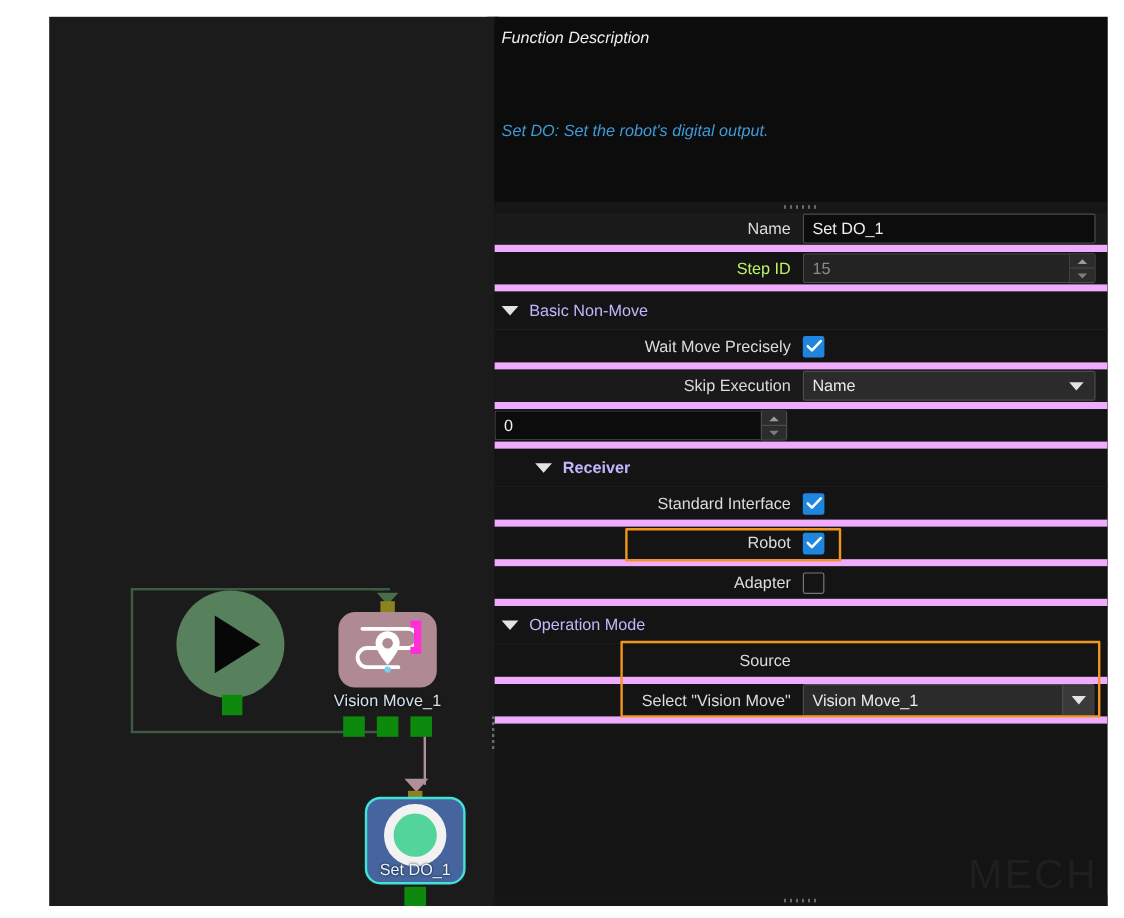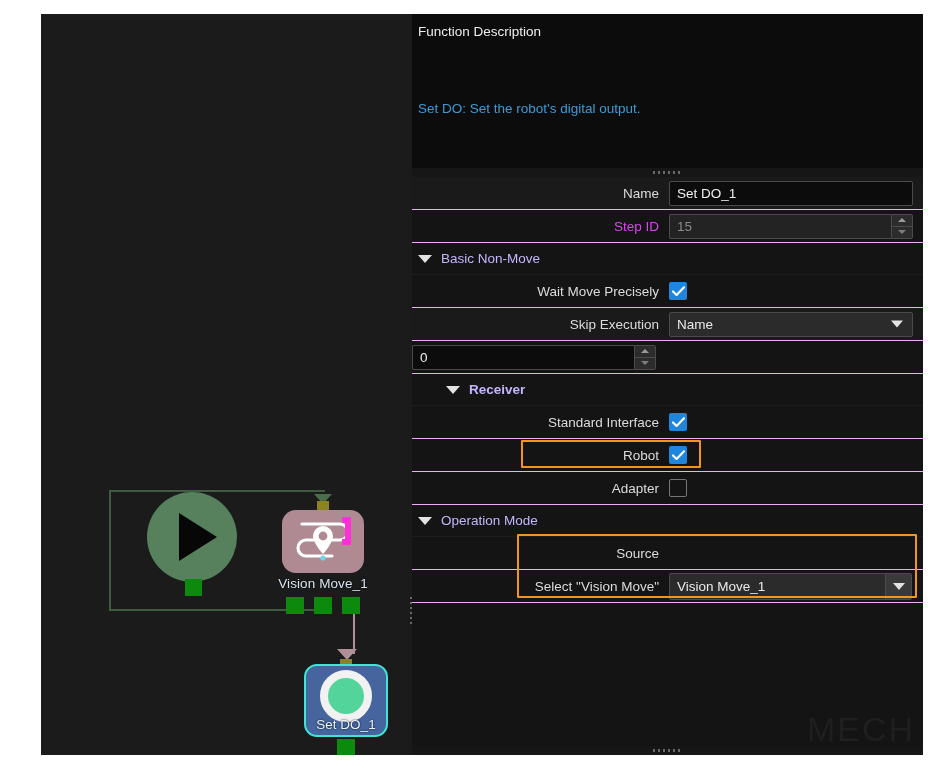--- a/index.html
+++ b/index.html
@@ -152,53 +152,54 @@
     background: #141414;
     color: #e6e6e6;
     font-size: 13.5px;
     overflow: hidden;
   }
   #desc {
     position: relative;
     height: 154px;
     background: #0c0c0c;
     padding: 10px 6px 0 6px;
+    font-style: italic;
   }
   #desc .title { color: #ededed; font-size: 13.5px; }
   #desc .body { color: #3f9ad6; font-size: 13.5px; margin-top: 62px; }
   .h-splitter {
     height: 9px;
     background: #161616;
     position: relative;
   }
   .h-splitter .dots {
     position: absolute; left: 50%; top: 3px;
     transform: translateX(-50%);
     width: 30px; height: 3px;
     background: repeating-linear-gradient(to right,#6a6a6a 0 2px, transparent 2px 5px);
   }
 
   .rows { position: relative; }
   .row {
     display: flex; align-items: center;
     height: 33px;
     padding: 0 6px 0 0;
-    border-bottom: 1px solid #f0abfc;
+    border-bottom: 6px solid #f0abfc;
   }
   .row.alt { background: #1a1a1a; }
   .row.plain { background: #141414; }
   .row-label {
     width: 257px;
     text-align: right;
     padding-right: 10px;
     color: #dcdcdc;
     font-size: 13.5px;
     white-space: nowrap;
   }
-  .row-label.dim { color: #d946ef; }
+  .row-label.dim { color: #bef264; }
   .row-ctl { flex: 1; display: flex; align-items: center; }
 
   .txtinput {
     width: 244px; height: 25px;
     background: #0c0c0c;
     border: 1px solid #4b4b4b;
     color: #f0f0f0;
     font-family: "Liberation Sans", sans-serif;
     font-size: 13.5px;
     padding: 0 7px;

